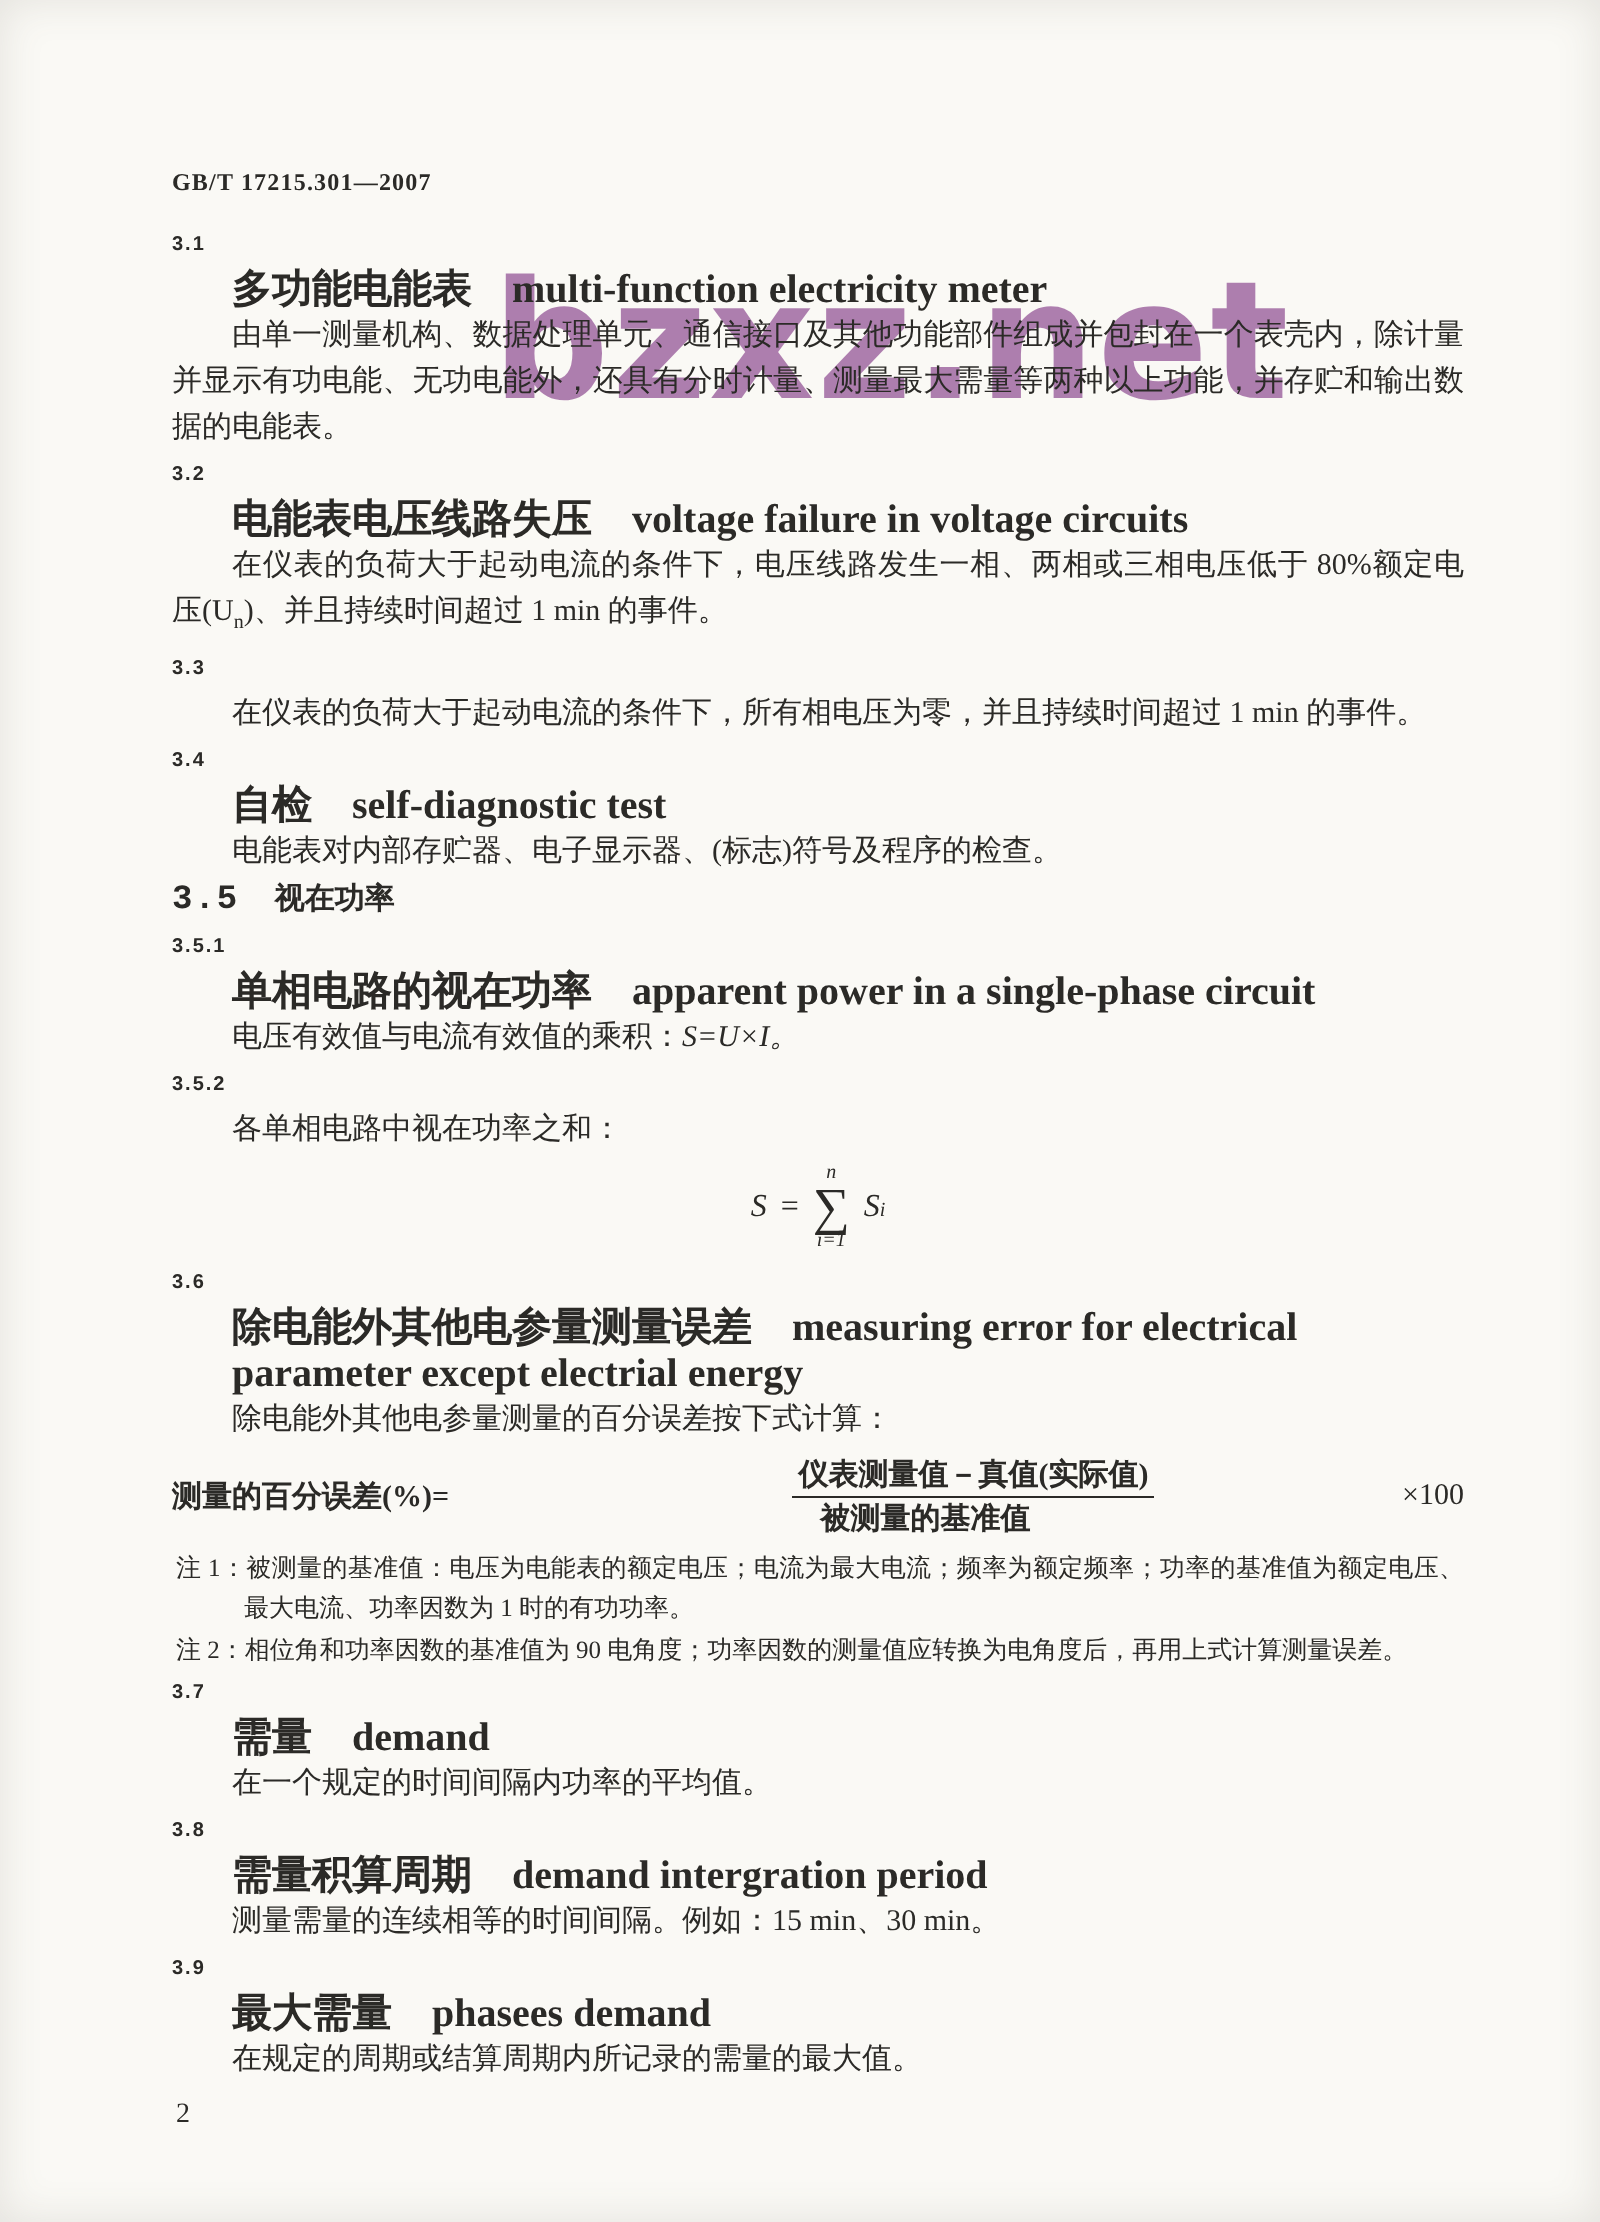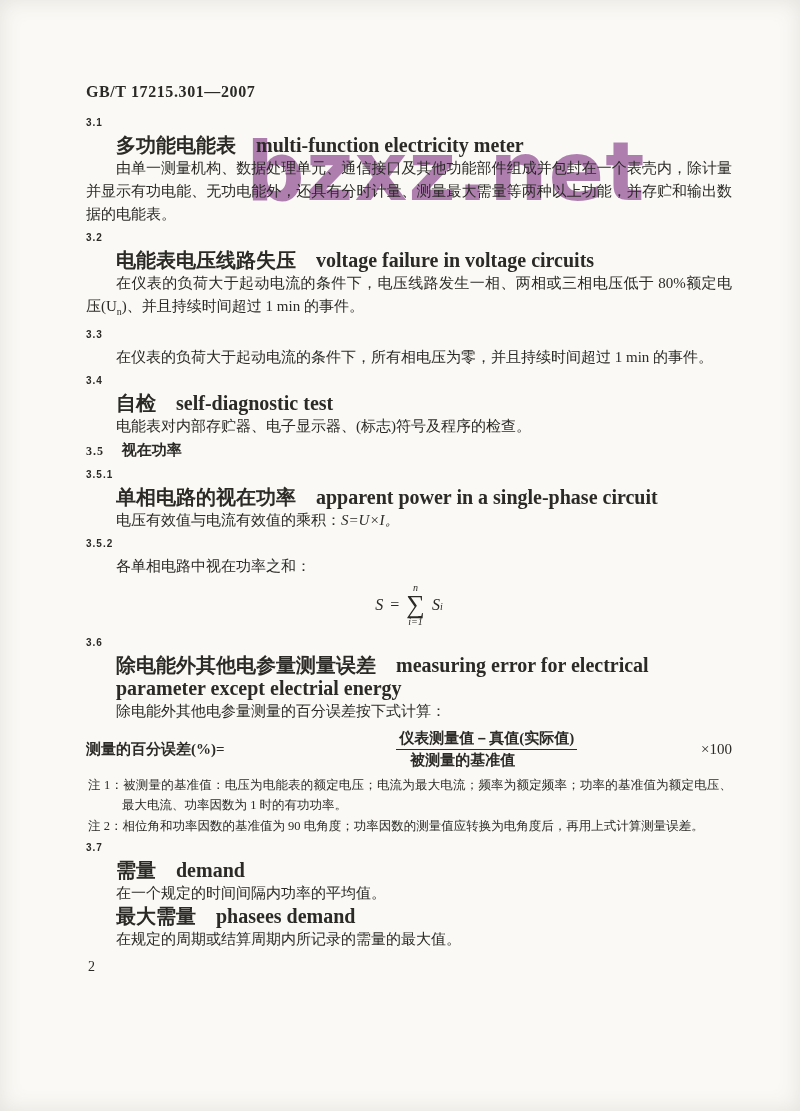--- a/index.html
+++ b/index.html
@@ -22,36 +22,36 @@
     letter-spacing:1px;
     color:#701a75;
     opacity:.55;
     user-select:none;
   }
   .content{
     position:absolute;left:86px;top:80px;width:646px;z-index:1;
   }
   .doc-header{
     font-weight:bold;
-    font-size:16px;
+    font-size:12px;
     letter-spacing:.6px;
     line-height:23px;
     margin-bottom:8px;
   }
   .sec-num{
     font-family:"Liberation Sans",sans-serif;
     font-weight:bold;
     font-size:10px;
     line-height:23px;
     letter-spacing:1px;
   }
   .sec-heading{line-height:23px;font-size:15px;}
   .sec-heading .hnum{
-    font-family:Liberation Serif, serif;
-    font-weight:bold;font-size:12px;letter-spacing:1px;
+    font-family:Liberation Mono, monospace;
+    font-weight:bold;font-size:17px;letter-spacing:1px;
   }
   .sec-heading .htitle{
     font-family:"Liberation Sans",sans-serif;
     font-weight:bold;margin-left:14px;
   }
   .term{
     font-weight:bold;
     font-size:20px;
     line-height:23px;
     padding-left:30px;
@@ -222,22 +222,31 @@
 
     <section>
       <div class="sec-num">3.7</div>
       <div class="term">
         <span class="cn">需量</span>
         <span class="en">demand</span>
       </div>
       <p class="def">在一个规定的时间间隔内功率的平均值。</p>
     </section>
 
-
-    <section>
+    <section>
+      <div class="sec-num">3.8</div>
+      <div class="term">
+        <span class="cn">需量积算周期</span>
+        <span class="en">demand intergration period</span>
+      </div>
+      <p class="def">测量需量的连续相等的时间间隔。例如：15 min、30 min。</p>
+    </section>
+
+    <section>
+      <div class="sec-num">3.9</div>
       <div class="term">
         <span class="cn">最大需量</span>
         <span class="en">phasees demand</span>
       </div>
       <p class="def">在规定的周期或结算周期内所记录的需量的最大值。</p>
     </section>
 
     <div class="page-num">2</div>
 
   </div>

